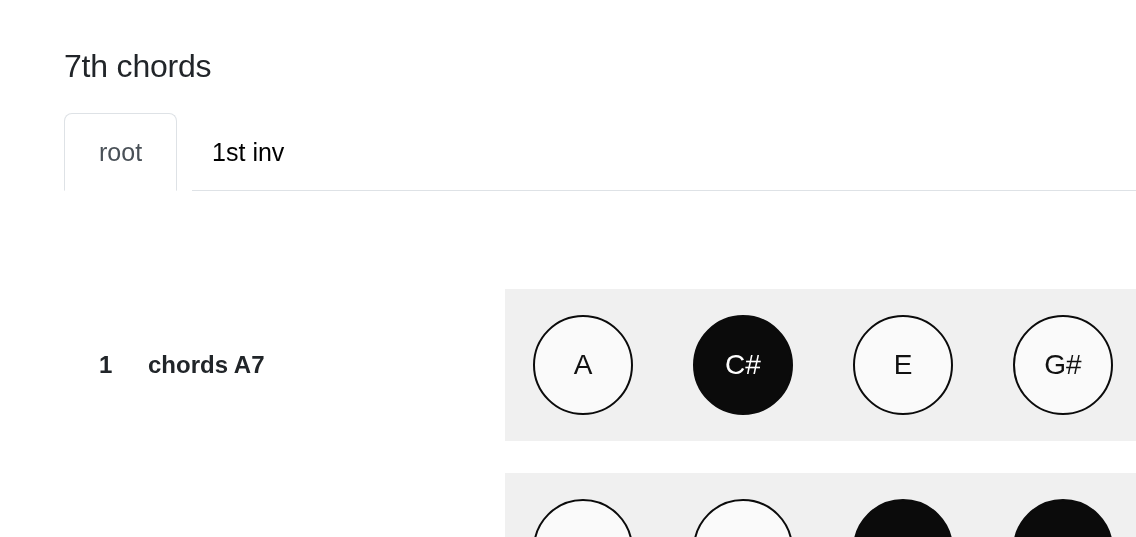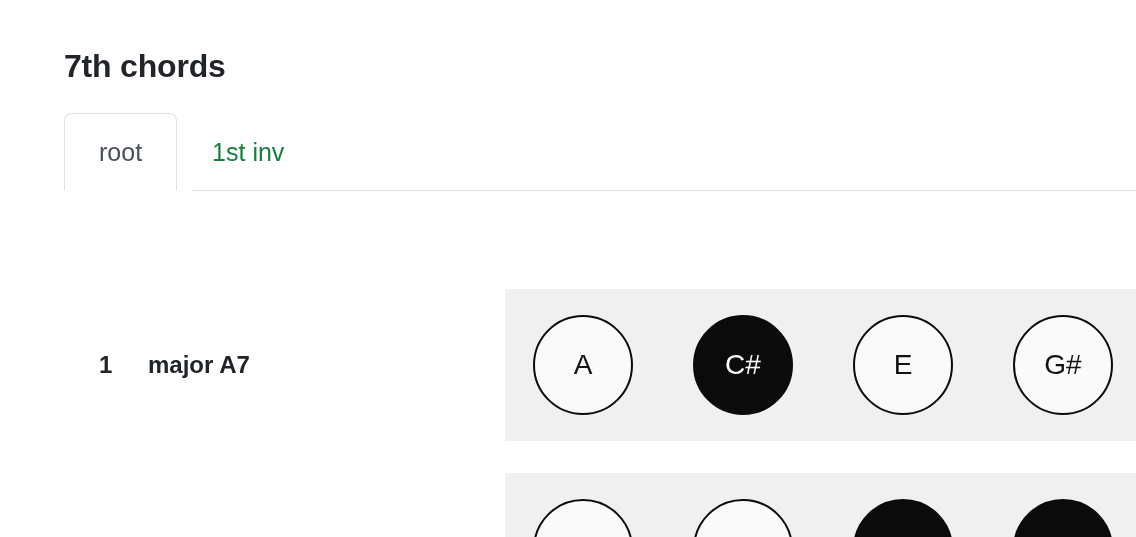--- a/index.html
+++ b/index.html
@@ -15,21 +15,21 @@
     overflow: hidden;
     position: relative;
   }
 
   
   #page-title {
     position: absolute;
     left: 64px;
     top: 47px;
     font-size: 32px;
-    font-weight: 700;
+    font-weight: 400;
     color: #212529;
     letter-spacing: -0.2px;
     line-height: 1.2;
     white-space: nowrap;
   }
 
   
   #tabstrip {
     position: absolute;
     left: 0;
@@ -57,21 +57,21 @@
     align-items: stretch;
     justify-content: center;
   }
   .tab {
     display: flex;
     align-items: center;
     justify-content: center;
     box-sizing: border-box;
     font-size: 25px;
     line-height: 1;
-    color: #15803d;
+    color: #000000;
     background: transparent;
     border: 1px solid transparent;
     border-radius: 8px 8px 0 0;
     padding: 0 34px;
     height: 78px;
     cursor: pointer;
     white-space: nowrap;
     user-select: none;
   }
   .tab.is-active {
@@ -171,21 +171,21 @@
 
 
   </div>
 </div>
 
 <div id="chord-list">
 
   <div class="chord-row">
     <div class="chord-meta">
       <span class="chord-index">1</span>
-      <span class="chord-name">major A7</span>
+      <span class="chord-name">chords A7</span>
     </div>
     <div class="note-band">
       <div class="note-circle white" style="left:28px;">
         <span>A</span>
       </div>
       <div class="note-circle black" style="left:188px;">
         <span>C#</span>
       </div>
       <div class="note-circle white" style="left:348px;">
         <span>E</span>

